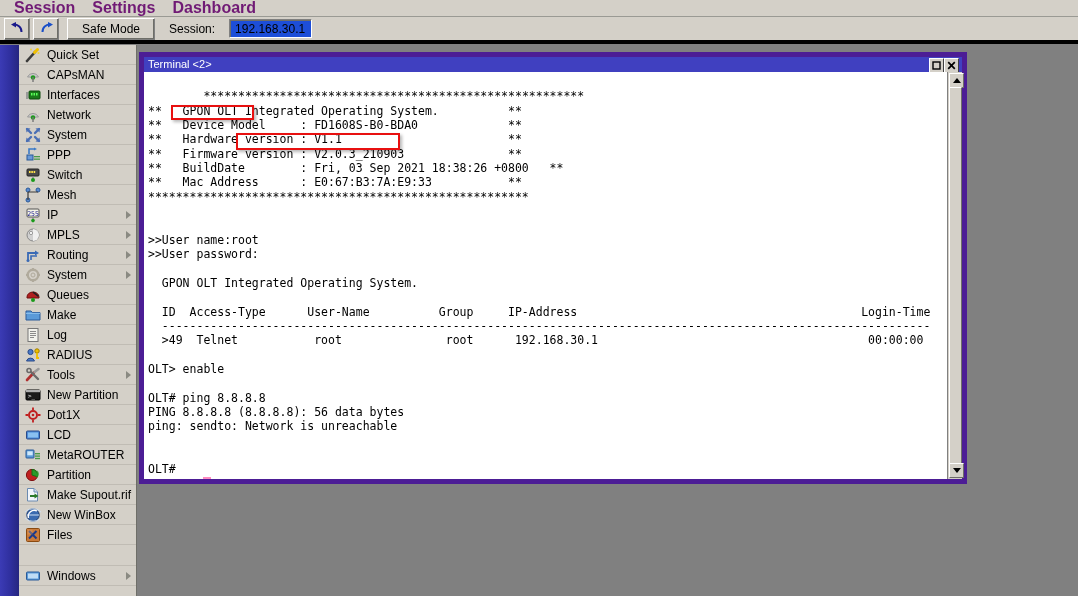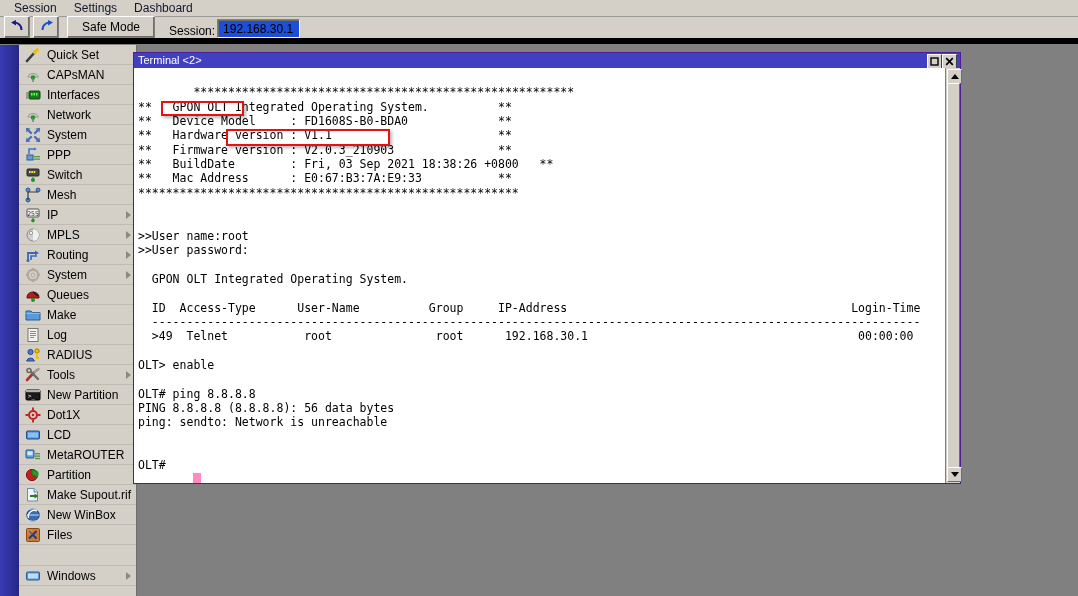--- a/index.html
+++ b/index.html
@@ -22,34 +22,35 @@
     height: 17px;
     background: #d4d0c8;
     display: flex;
     align-items: center;
     padding-left: 6px;
     border-bottom: 1px solid #9a9a94;
     box-sizing: border-box;
   }
   .menu-item {
     padding: 1px 9px 2px 8px;
-    font-size: 12px;
+    font-size: 16px;
     line-height: 14px;
-    color: #0f172a;
+    color: #701a75;
     cursor: default;
+    font-weight: bold;
   }
 
   
   #toolbar {
     height: 27px;
     background: #d4d0c8;
     display: flex;
-    align-items: flex-end;
+    align-items: center;
     padding-left: 4px;
-    border-bottom: 6px solid #000000;
+    border-bottom: 4px solid #000000;
     box-sizing: border-box;
   }
   .tool-btn {
     width: 24px;
     height: 20px;
     background: #d4d0c8;
     border: 1px solid #ffffff;
     border-right-color: #808080;
     border-bottom-color: #808080;
     box-shadow: inset -1px -1px 0 #6e6e68;
@@ -68,21 +69,21 @@
     border-bottom-color: #808080;
     box-shadow: inset -1px -1px 0 #6e6e68;
     display: flex;
     align-items: center;
     justify-content: center;
     font-size: 12px;
     margin-left: 5px;
     margin-right: 14px;
     cursor: default;
   }
-  #session-label { font-size: 12px; margin-right: 2px; }
+  #session-label { font-size: 12px; margin-right: 14px; }
   #session-value {
     height: 16px;
     padding: 1px 6px 0 5px;
     background: #1d4ed8;
     border: 1px solid #808080;
     border-right-color: #ffffff;
     border-bottom-color: #ffffff;
     box-shadow: inset 1px 1px 0 #6e6e68;
     font-size: 12px;
     line-height: 16px;
@@ -163,26 +164,26 @@
     width: 16px;
     height: 16px;
     flex: 0 0 16px;
     position: relative;
     display: inline-block;
   }
 
   
   #terminal-window {
     position: absolute;
-    left: 133px;
+    left: 139px;
     top: 7px;
     width: 828px;
     height: 432px;
     background: #d4d0c8;
-    border: 1px solid #4c1d95;
+    border: 5px solid #4c1d95;
     box-sizing: border-box;
   }
   #term-titlebar {
     height: 15px;
     background: #4040c0;
     display: flex;
     align-items: center;
     padding-left: 4px;
     position: relative;
   }

